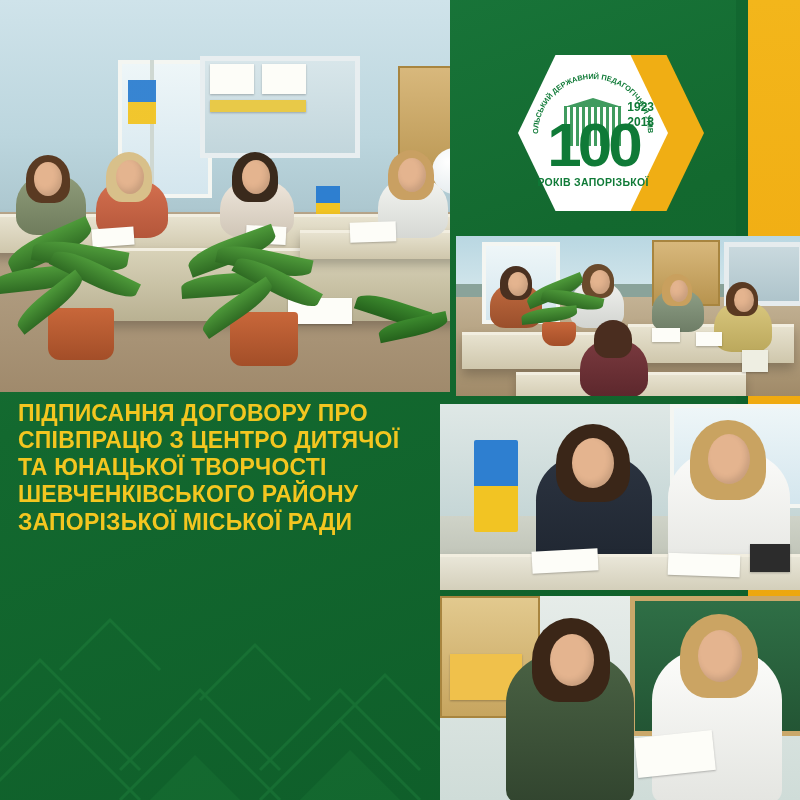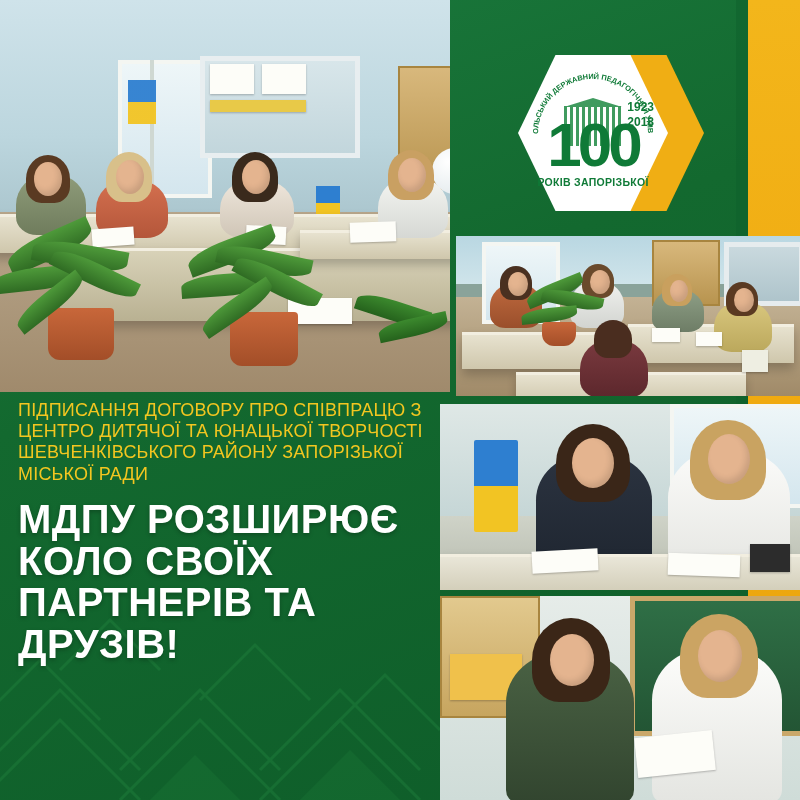--- a/index.html
+++ b/index.html
@@ -203,22 +203,22 @@
 
   
   .text-panel {
     position: absolute;
     left: 18px;
     top: 400px;
     width: 412px;
   }
   .kicker {
     color: #f3c620;
-    font-weight: 400;
-    font-size: 18px;
+    font-weight: 700;
+    font-size: 23px;
     line-height: 1.18;
     letter-spacing: .2px;
     text-transform: uppercase;
     margin: 0 0 14px 0;
   }
   .headline {
     color: #ffffff;
     font-weight: 800;
     font-size: 40px;
     line-height: 1.04;
@@ -430,17 +430,16 @@
       <div class="emblem-years">
         <div>1923</div>
         <div>2018</div>
       </div>
       <div class="emblem-caption">РОКІВ ЗАПОРІЗЬКОЇ</div>
     </div>
   </div>
 
   <div class="text-panel">
     <p class="kicker">ПІДПИСАННЯ ДОГОВОРУ ПРО СПІВПРАЦЮ З ЦЕНТРО ДИТЯЧОЇ ТА ЮНАЦЬКОЇ ТВОРЧОСТІ ШЕВЧЕНКІВСЬКОГО РАЙОНУ ЗАПОРІЗЬКОЇ МІСЬКОЇ РАДИ</p>
-    <h1 class="headline">МДПУ РОЗШИРЮЄ КОЛО СВОЇХ ПАРТНЕРІВ ТА ДРУЗІВ!</h1>
   </div>
 
 
 </div>
 
 </body></html>

